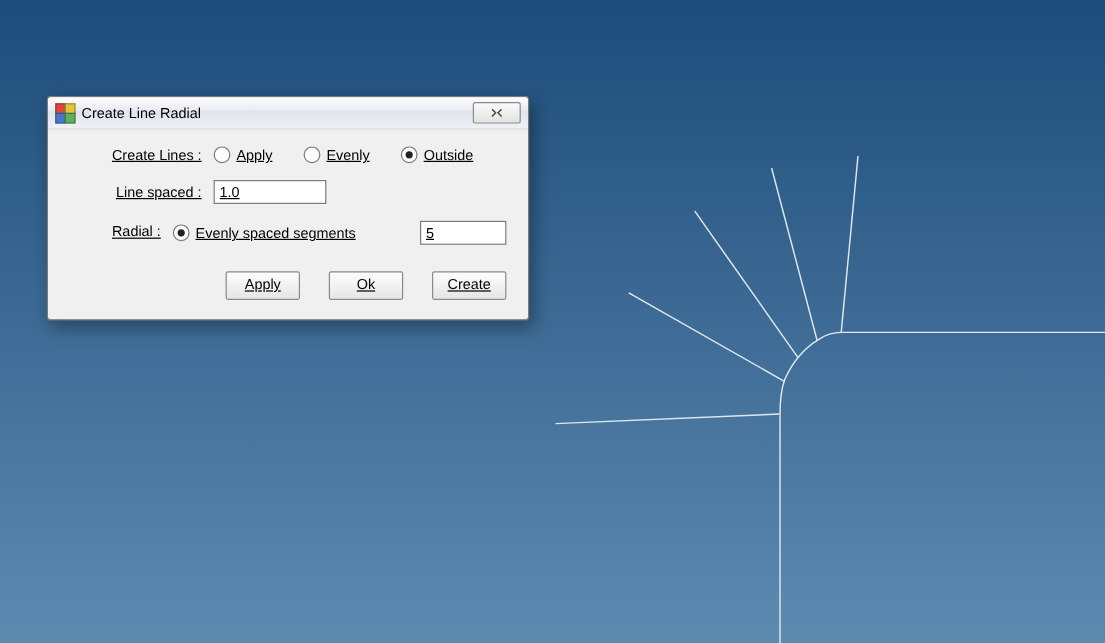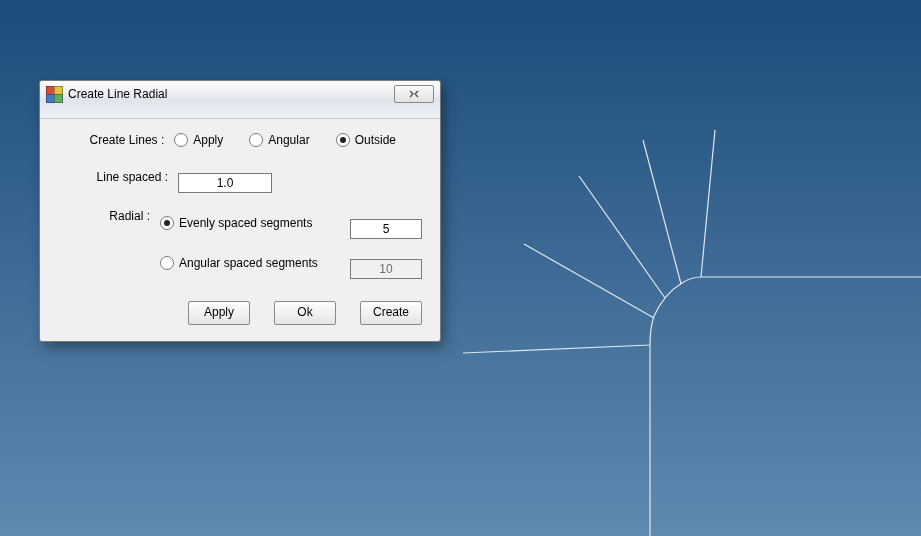--- a/index.html
+++ b/index.html
@@ -1,41 +1,41 @@
 <!DOCTYPE html>
 <html><head>
 <meta charset="utf-8">
 <style>
   html,body{margin:0;padding:0;width:921px;height:536px;overflow:hidden;font-family:"Segoe UI",Tahoma,Arial,sans-serif;font-size:12px;color:#000;}
   .bg{position:absolute;inset:0;background:linear-gradient(to bottom,#1c4c7a 0%,#5f8ab0 100%);}
   .canvas{position:absolute;inset:0;}
   .canvas line,.canvas path{stroke:#dfe8ee;stroke-width:1.2;fill:none;}
   .dialog{position:absolute;left:39px;top:80px;width:400px;background:#f0f0f0;border:1px solid #7a7a7a;border-radius:3px;box-shadow:4px 6px 14px rgba(0,0,0,.35);}
-  .titlebar{height:26px;background:linear-gradient(to bottom,#ffffff,#e6e9ef 45%,#dfe3ea 46%,#eef1f6);border-bottom:1px solid #c9c9c9;border-radius:3px 3px 0 0;display:flex;align-items:center;padding:0 6px 11px 6px;}
+  .titlebar{height:26px;background:linear-gradient(to bottom,#ffffff,#e6e9ef 45%,#dfe3ea 46%,#eef1f6);border-bottom:1px solid #c9c9c9;border-radius:3px 3px 0 0;display:flex;align-items:center;padding:0 6px 0 6px;}
   .app-icon{width:16px;height:16px;position:relative;margin-right:6px;}
   .app-icon .sq{position:absolute;width:7px;height:7px;border:1px solid rgba(0,0,0,.3);}
   .app-icon .r{background:#d84b3a;left:0;top:0;}
   .app-icon .y{background:#e3c23f;left:8px;top:0;}
   .app-icon .b{background:#4a78c9;left:0;top:8px;}
   .app-icon .g{background:#5fae5f;left:8px;top:8px;}
   .title-text{flex:0 0 auto;}
   .title-spacer{flex:1 1 auto;}
   .close-btn{width:38px;height:16px;border:1px solid #8a8a8a;border-radius:2px;background:linear-gradient(to bottom,#fafafa,#e2e2e2);display:flex;align-items:center;justify-content:center;cursor:default;}
   .close-btn svg{display:block;}
-  .body{padding:14px 18px 16px 18px;}
+  .body{padding:14px 18px 16px 18px;text-decoration:underline;}
   .row{display:flex;align-items:center;margin-bottom:14px;}
   .lab{width:110px;text-align:right;padding-right:10px;}
   .radio{display:flex;align-items:center;margin-right:26px;cursor:default;}
   .radio .dot{width:12px;height:12px;border:1px solid #7a7a7a;border-radius:50%;background:#fff;margin-right:5px;position:relative;}
   .radio.checked .dot::after{content:"";position:absolute;left:3px;top:3px;width:6px;height:6px;border-radius:50%;background:#222;}
-  .txt{height:18px;border:1px solid #7a7a7a;background:#fff;padding:0 4px;text-align:center;line-height:18px;box-sizing:content-box;font-family:inherit;font-size:12px;margin-top:12px;}
+  .txt{height:18px;border:1px solid #7a7a7a;background:#fff;padding:0 4px;text-align:left;line-height:18px;box-sizing:content-box;font-family:inherit;font-size:12px;}
   .txt.disabled{background:#f0f0f0;color:#6d6d6d;}
   .segcol{display:flex;flex-direction:column;gap:8px;}
   .segrow{display:flex;align-items:center;}
-  .segrow .radio{width:190px;margin-right:0;align-items:center;}
+  .segrow .radio{width:190px;margin-right:16px;align-items:center;}
   .btnrow{display:flex;justify-content:flex-start;gap:24px;margin-top:22px;margin-left:130px;}
   .btn{width:72px;height:22px;border:1px solid #8a8a8a;background:linear-gradient(to bottom,#fdfdfd,#e5e5e5);border-radius:2px;text-align:center;line-height:20px;cursor:default;}
 </style>
 </head>
 <body>
 
 <div class="bg">
   <svg class="canvas" width="921" height="536">
     <line x1="921" y1="277" x2="701" y2="277"></line>
     <path d="M701 277 Q 691 277 682 283 Q 664 294 654 316 Q 650 327 650 346"></path>
@@ -68,21 +68,21 @@
   <div class="body">
 
     <div class="row">
       <div class="lab">Create Lines :</div>
       <div class="radio">
         <span class="dot"></span>
         <span>Apply</span>
       </div>
       <div class="radio">
         <span class="dot"></span>
-        <span>Angular</span>
+        <span>Evenly</span>
       </div>
       <div class="radio checked">
         <span class="dot"></span>
         <span>Outside</span>
       </div>
     </div>
 
     <div class="row">
       <div class="lab">Line spaced :</div>
       <input class="txt" style="width: 84px;" value="1.0">
@@ -91,27 +91,20 @@
     <div class="row" style="align-items:flex-start">
       <div class="lab" style="padding-top:2px">Radial :</div>
       <div class="segcol">
         <div class="segrow">
           <div class="radio checked">
             <span class="dot"></span>
             <span>Evenly spaced segments</span>
           </div>
           <input class="txt" style="width: 62px;" value="5">
         </div>
-        <div class="segrow">
-          <div class="radio">
-            <span class="dot"></span>
-            <span>Angular spaced segments</span>
-          </div>
-          <input class="txt disabled" style="width: 62px;" readonly="" value="10">
-        </div>
       </div>
     </div>
 
     <div class="btnrow">
       <div class="btn">Apply</div>
       <div class="btn">Ok</div>
       <div class="btn">Create</div>
     </div>
 
   </div>

